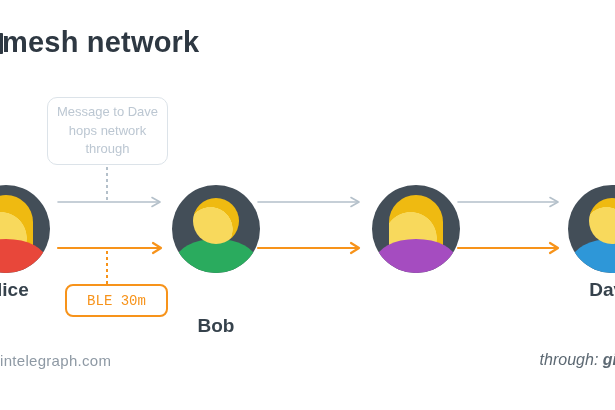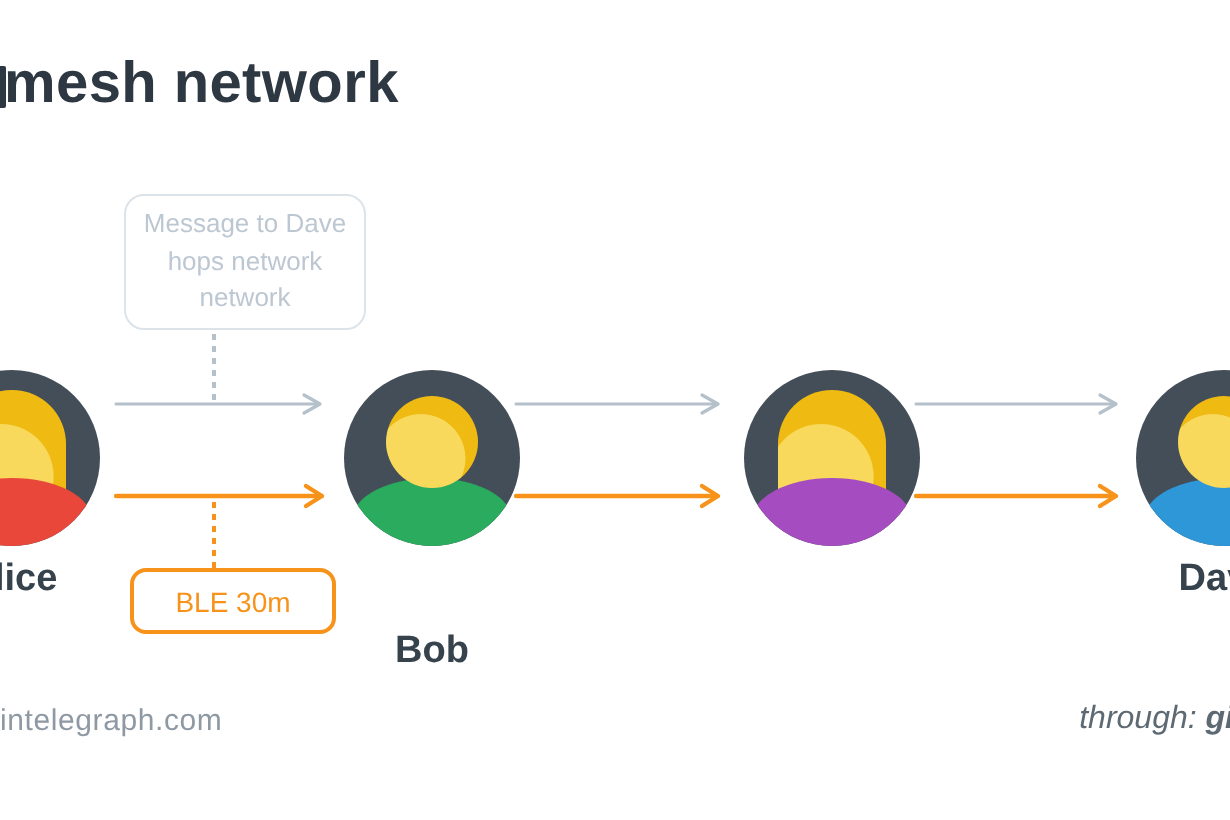--- a/index.html
+++ b/index.html
@@ -15,21 +15,21 @@
   .title-sliver{
     position:absolute;left:-1px;top:33px;width:4px;height:21px;
     background:var(--ink-dark);border-radius:1px;
   }
   
   .callout{
     position:absolute;left:47px;top:97px;width:121px;height:68px;
     border:1px solid var(--callout-border);border-radius:10px;
     display:flex;flex-direction:column;align-items:center;justify-content:center;
     color:var(--callout-text);font-size:13px;line-height:1.42;text-align:center;
-    box-sizing:border-box;background:#fff;margin-left:15px;
+    box-sizing:border-box;background:#fff;
   }
   
   .dotted{position:absolute;width:2px;}
   .dotted-gray{
     left:106px;top:167px;height:33px;
     background:repeating-linear-gradient(to bottom,var(--line-gray) 0 3px,transparent 3px 6px);
   }
   .dotted-orange{
     left:106px;top:251px;height:33px;
     background:repeating-linear-gradient(to bottom,var(--accent-orange) 0 3px,transparent 3px 6px);
@@ -69,21 +69,21 @@
   }
   .nm-alice{left:-54px;}
   .nm-bob{left:156px;margin-top:36px;}
   .nm-carol{left:356px;}
   .nm-dave{left:552px;}
   
   .ble{
     position:absolute;left:65px;top:284px;width:103px;height:33px;box-sizing:border-box;
     border:2px solid var(--accent-orange);border-radius:8px;background:#fff;
     display:flex;align-items:center;justify-content:center;
-    color:var(--accent-orange);font-size:14px;
+    color:var(--accent-orange);font-size:14px;font-family:Liberation Mono, monospace;
   }
   
   .arrows{position:absolute;left:0;top:0;width:615px;height:410px;pointer-events:none;}
   .arrow-gray{stroke:var(--line-gray);stroke-width:1.6;fill:none;stroke-linecap:round;stroke-linejoin:round;}
   .arrow-orange{stroke:var(--accent-orange);stroke-width:2.2;fill:none;stroke-linecap:round;stroke-linejoin:round;}
   
   .site{
     position:absolute;left:0px;top:352px;
     font-size:15px;color:var(--footer-gray);letter-spacing:0.3px;
   }
@@ -97,21 +97,21 @@
 <body>
 
 <div class="stage">
 
   <span class="title-sliver"></span>
   <h1 class="title">mesh network</h1>
 
   <div class="callout">
     <span>Message to Dave</span>
     <span>hops network</span>
-    <span>network</span>
+    <span>through</span>
   </div>
 
   <div class="dotted dotted-gray"></div>
   <div class="dotted dotted-orange"></div>
 
   <svg class="arrows" viewBox="0 0 615 410" aria-hidden="true">
 
     <g>
       <line class="arrow-gray" x1="58" y1="202" x2="158" y2="202"></line>
       <path class="arrow-gray" d="M152 197.5 L160 202 L152 206.5"></path>

